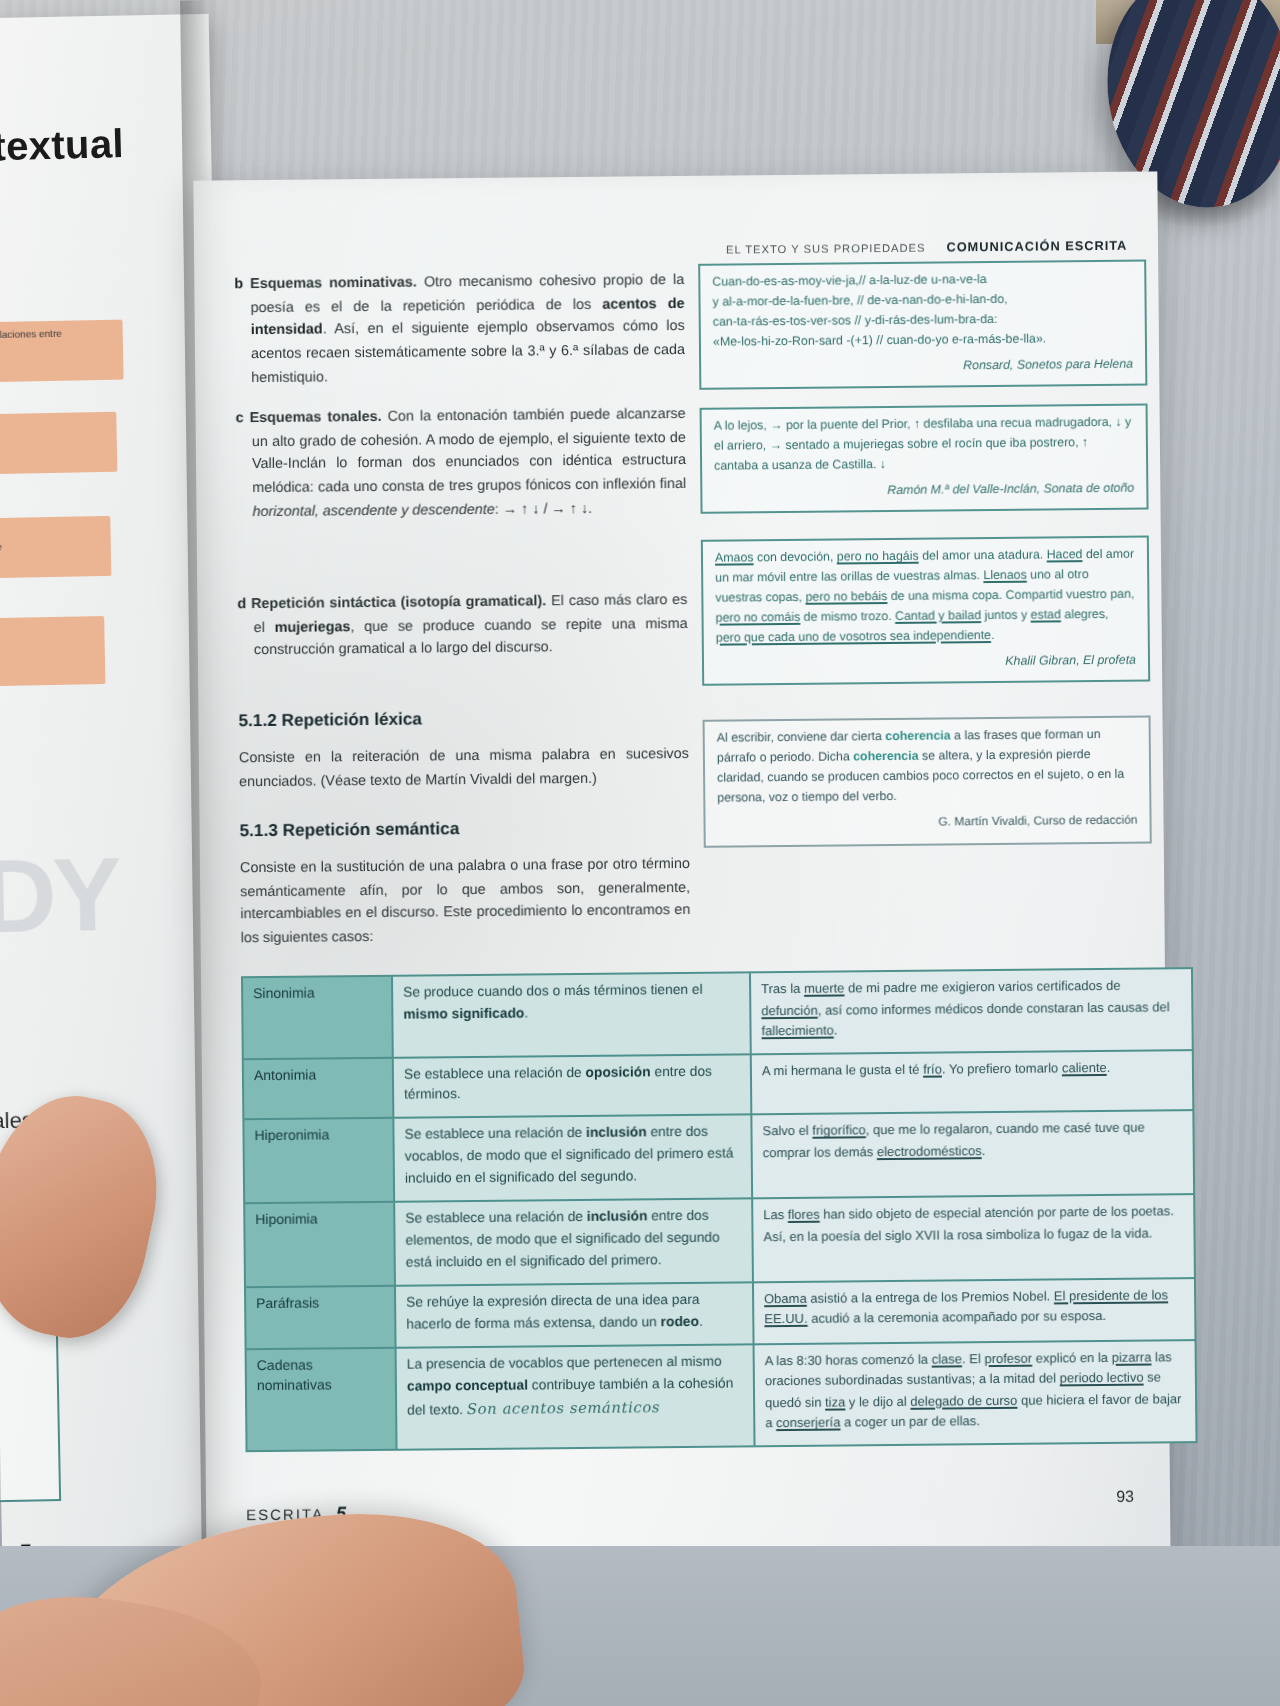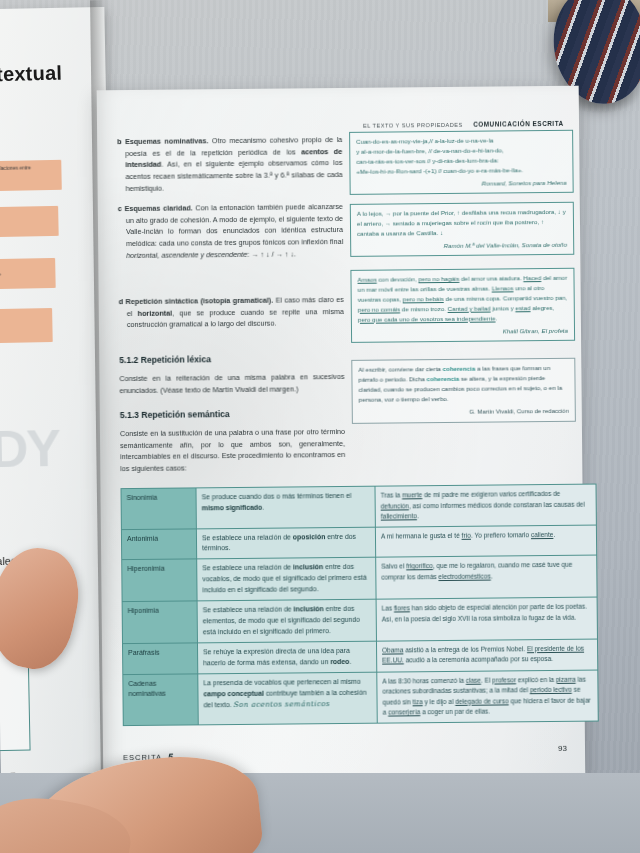--- a/index.html
+++ b/index.html
@@ -246,32 +246,32 @@
     <div>Cuan-do-es-as-moy-vie-ja,// a-la-luz-de u-na-ve-la</div>
     <div>y al-a-mor-de-la-fuen-bre, // de-va-nan-do-e-hi-lan-do,</div>
     <div>can-ta-rás-es-tos-ver-sos // y-di-rás-des-lum-bra-da:</div>
     <div>«Me-los-hi-zo-Ron-sard  -(+1) // cuan-do-yo e-ra-más-be-lla».</div>
     <span class="src">Ronsard, Sonetos para Helena</span>
   </div>
 
   <div class="col-left" style="top:113px;">
     <div class="para hang">
       <span class="marker">c</span>
-      <span class="lbl">Esquemas claridad.</span><span> Con la entonación también puede alcanzarse un alto grado de cohesión. A modo de ejemplo, el siguiente texto de Valle-Inclán lo forman dos enunciados con idéntica estructura melódica: cada uno consta de tres grupos fónicos con inflexión final <i>horizontal, ascendente y descendente</i>: → ↑ ↓ / → ↑ ↓.</span>
+      <span class="lbl">Esquemas tonales.</span><span> Con la entonación también puede alcanzarse un alto grado de cohesión. A modo de ejemplo, el siguiente texto de Valle-Inclán lo forman dos enunciados con idéntica estructura melódica: cada uno consta de tres grupos fónicos con inflexión final <i>horizontal, ascendente y descendente</i>: → ↑ ↓ / → ↑ ↓.</span>
     </div>
   </div>
   <div class="col-right tealbox" style="top:116px;">
     <div>A lo lejos, →   por la puente del Prior, ↑  desfilaba una recua madrugadora, ↓ y el arriero, →  sentado a mujeriegas sobre el rocín que iba postrero, ↑  cantaba a usanza de Castilla. ↓</div>
     <span class="src">Ramón M.ª del Valle-Inclán, Sonata de otoño</span>
   </div>
 
   <div class="col-left" style="top:206px;">
     <div class="para hang">
       <span class="marker">d</span>
-      <span class="lbl">Repetición sintáctica (isotopía gramatical).</span><span> El caso más claro es el <b>horizontal</b>, que se produce cuando se repite una misma construcción gramatical a lo largo del discurso.</span>
+      <span class="lbl">Repetición sintáctica (isotopía gramatical).</span><span> El caso más claro es el <b>mujeriegas</b>, que se produce cuando se repite una misma construcción gramatical a lo largo del discurso.</span>
     </div>
   </div>
   <div class="col-right tealbox" style="top:182px;">
     <div><u>Amaos</u> con devoción, <u>pero no hagáis</u> del amor una atadura. <u>Haced</u> del amor un mar móvil entre las orillas de vuestras almas. <u>Llenaos</u> uno al otro vuestras copas, <u>pero no bebáis</u> de una misma copa. Compartid vuestro pan, <u>pero no comáis</u> de mismo trozo. <u>Cantad y bailad</u> juntos y <u>estad</u> alegres, <u>pero que cada uno de vosotros sea independiente</u>.</div>
     <span class="src">Khalil Gibran, El profeta</span>
   </div>
 
   <div class="col-left" style="top:265px;">
     <div class="h3">5.1.2 Repetición léxica</div>
     <div class="para" style="margin-top:8px;">Consiste en la reiteración de una misma palabra en sucesivos enunciados. (Véase texto de Martín Vivaldi del margen.)</div>

